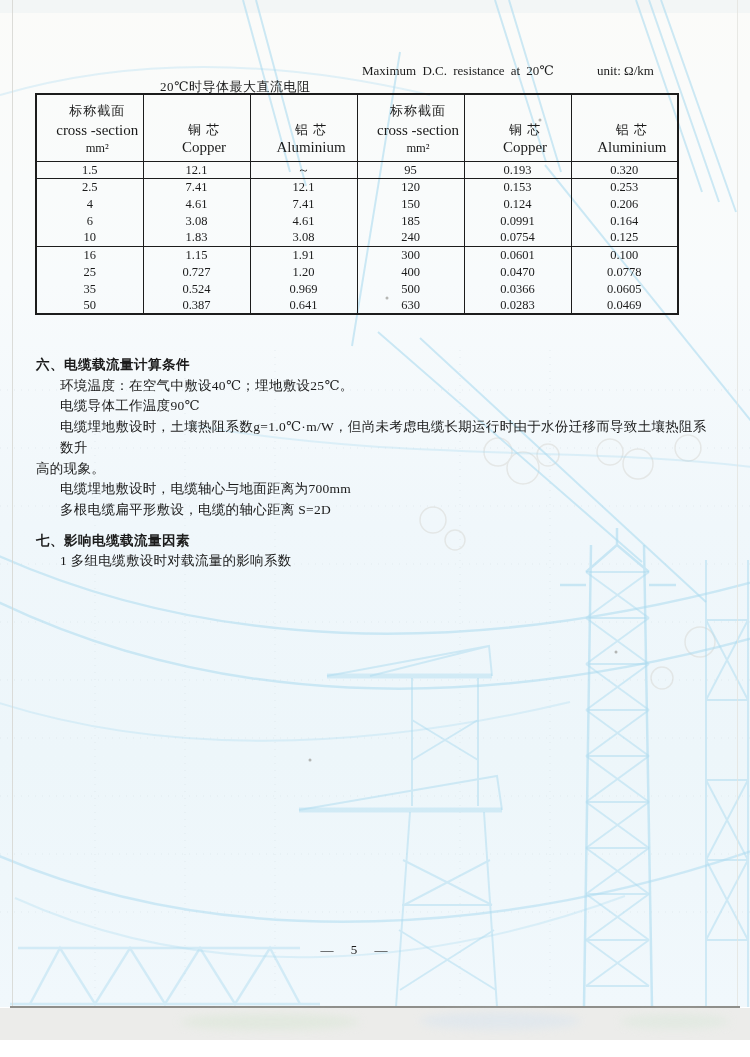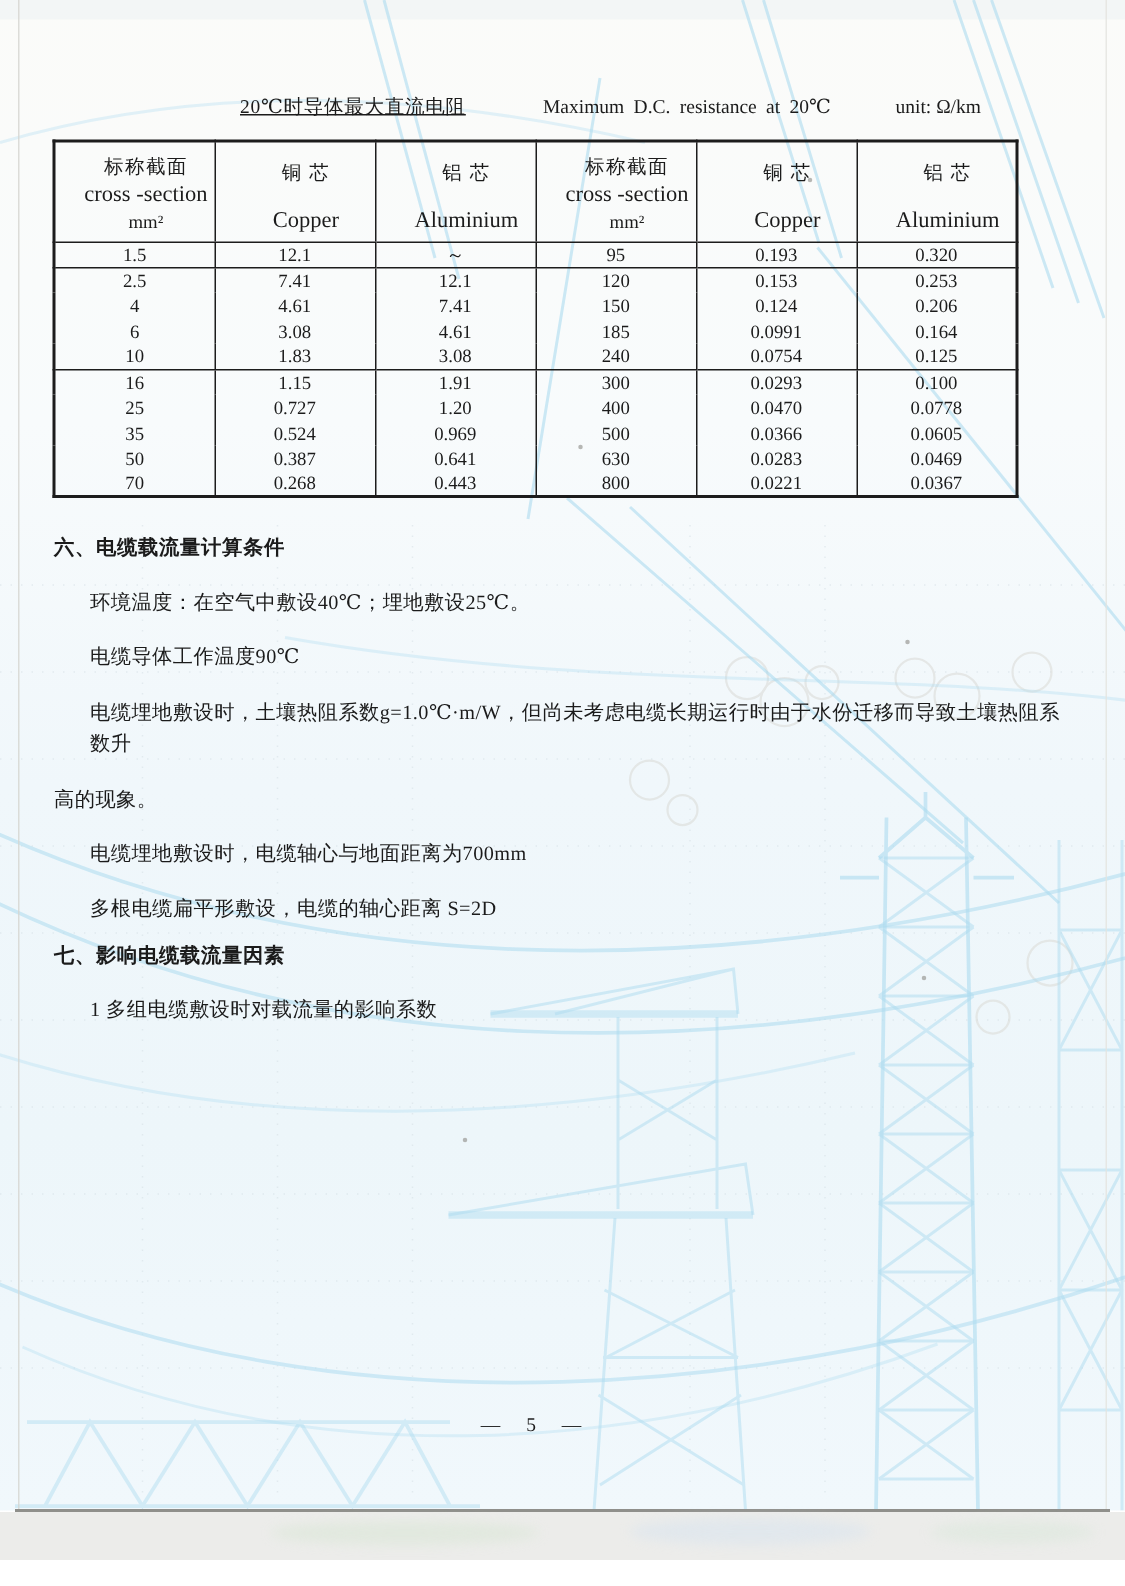--- a/index.html
+++ b/index.html
@@ -15,41 +15,41 @@
     overflow:hidden;
   }
   .left-fold   { position:absolute; left:12px; top:0; width:1px; height:1007px; background:#d4d4d0; opacity:.8; }
   .right-fold  { position:absolute; left:737px; top:0; width:1px; height:1007px; background:#e3e3df; opacity:.8; }
   .page-bottom-edge { position:absolute; left:10px; top:1006px; width:730px; height:2px; background:#8f8f8b; }
   .under-band  { position:absolute; left:0; top:1008px; width:750px; height:32px; background:#ececea; }
   .under-band .smudge { position:absolute; border-radius:50%; filter:blur(4px); }
   .watermark { position:absolute; left:0; top:0; }
 
   .title-row { position:absolute; top:62px; left:0; width:750px; height:20px; font-size:13px; }
-  .title-cn  { position:absolute; left:160px; top:0; letter-spacing:.5px;text-decoration:underline; }
+  .title-cn  { position:absolute; left:160px; top:16px; letter-spacing:.5px; }
   .title-en  { position:absolute; left:362px; top:1px; word-spacing:3px; }
   .unit-label{ position:absolute; left:597px; top:1px; }
 
   table.res { position:absolute; left:35px; top:93px; width:644px; border-collapse:collapse; table-layout:fixed; }
   table.res, table.res th, table.res td { border-color:#1c1c1c; }
   table.res { border:2px solid #1c1c1c; }
   table.res th, table.res td { border-left:1px solid #1c1c1c; }
   table.res th:first-child, table.res td:first-child { border-left:none; }
   table.res thead th { border-bottom:1px solid #1c1c1c; height:67px; font-weight:normal; vertical-align:top; padding:7px 2px 5px 17px;margin-top:14px; }
   .hcell { display:flex; flex-direction:column; justify-content:space-between; height:100%; align-items:center; }
   .hcell .cn { font-size:13px; letter-spacing:1px; }
   .hcell .en { font-size:15px; }
   .hcell .unit { font-size:12.5px;font-family:Liberation Serif, serif; }
-  .hcell.metal { justify-content:space-between; padding-top:4px; }
+  .hcell.metal { justify-content:flex-end; padding-top:4px; }
   table.res tbody td { height:17px; font-size:12.5px; text-align:center; padding:0; line-height:16px; }
   table.res tbody tr.sep td { border-bottom:1px solid #1c1c1c; }
 
   .body-text { position:absolute; left:36px; top:355px; width:680px; font-size:13.5px; line-height:20.7px; }
   .sec-heading { font-weight:bold; letter-spacing:.5px; }
-  .line { letter-spacing:.3px;margin-top:16px; }
+  .line { letter-spacing:.3px; }
   .line.indent { padding-left:24px; }
   .gap { height:10px; }
 
   .page-number { position:absolute; left:295px; top:942px; width:120px; text-align:center; font-size:13px; word-spacing:10px; letter-spacing:2px; }
 </style>
 </head>
 <body>
 
 <div class="paper">
 
@@ -228,21 +228,21 @@
           <td>3.08</td>
           <td>240</td>
           <td>0.0754</td>
           <td>0.125</td>
         </tr>
         <tr>
           <td>16</td>
           <td>1.15</td>
           <td>1.91</td>
           <td>300</td>
-          <td>0.0293</td>
+          <td>0.0601</td>
           <td>0.100</td>
         </tr>
         <tr>
           <td>25</td>
           <td>0.727</td>
           <td>1.20</td>
           <td>400</td>
           <td>0.0470</td>
           <td>0.0778</td>
         </tr>
@@ -254,28 +254,20 @@
           <td>0.0366</td>
           <td>0.0605</td>
         </tr>
         <tr>
           <td>50</td>
           <td>0.387</td>
           <td>0.641</td>
           <td>630</td>
           <td>0.0283</td>
           <td>0.0469</td>
-        </tr>
-        <tr>
-          <td>70</td>
-          <td>0.268</td>
-          <td>0.443</td>
-          <td>800</td>
-          <td>0.0221</td>
-          <td>0.0367</td>
         </tr>
       </tbody>
   </table>
 
   <div class="body-text">
     <div class="sec-heading">六、电缆载流量计算条件</div>
     <div class="line indent">环境温度：在空气中敷设40℃；埋地敷设25℃。</div>
     <div class="line indent">电缆导体工作温度90℃</div>
     <div class="line indent">电缆埋地敷设时，土壤热阻系数g=1.0℃·m/W，但尚未考虑电缆长期运行时由于水份迁移而导致土壤热阻系数升</div>
     <div class="line">高的现象。</div>

